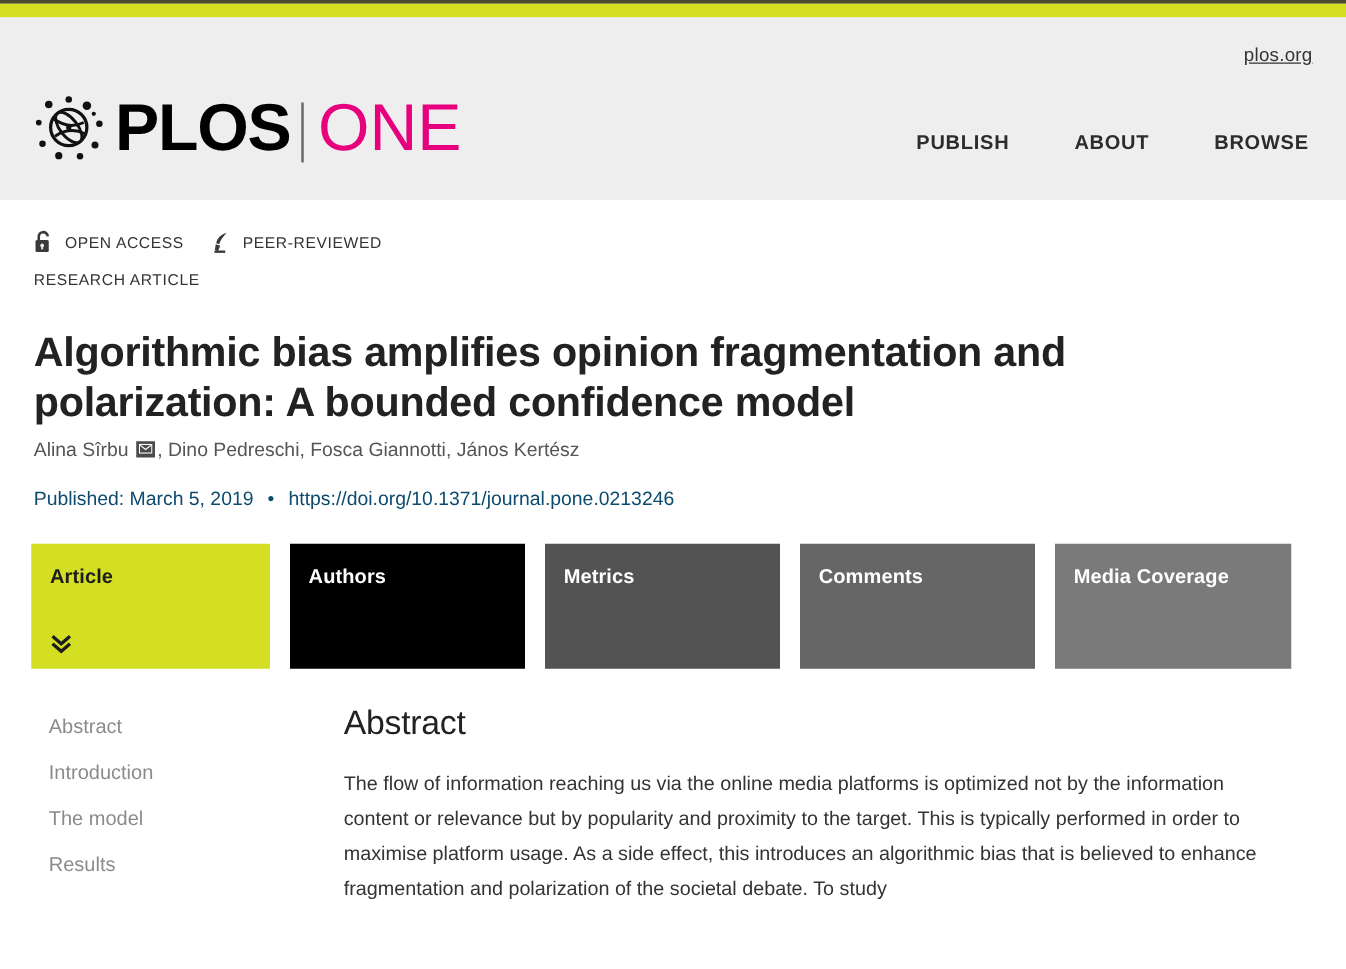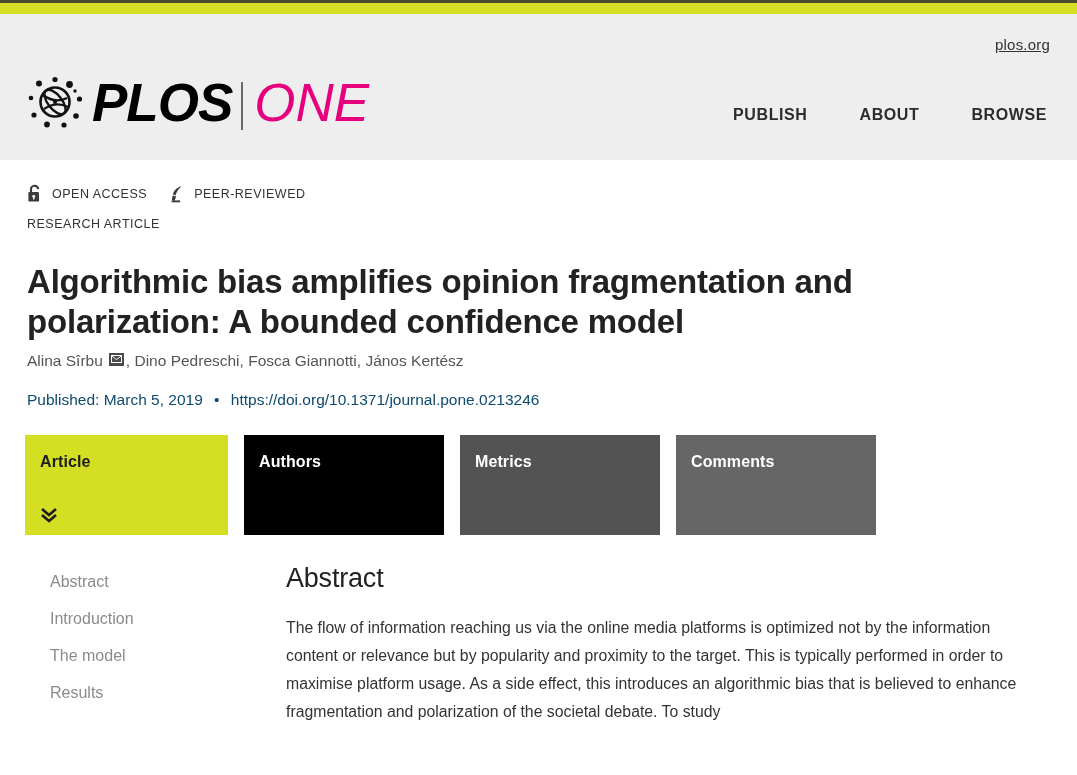--- a/index.html
+++ b/index.html
@@ -40,21 +40,20 @@
     font-size: 15px;
     color: #333333;
     letter-spacing: 0.2px;
   }
   .logo-wrap {
     position: absolute;
     left: 24px;
     top: 57px;
     display: flex;
     align-items: center;
-    font-style: italic;
   }
   .logo-mark {
     width: 62px;
     height: 62px;
     margin-right: 6px;
   }
   .logo-plos {
     font-size: 53px;
     font-weight: bold;
     color: #000000;
@@ -198,21 +197,21 @@
     position: absolute;
     left: 14px;
     bottom: 11px;
     line-height: 0;
   }
 
   
   .content-row {
     display: flex;
     margin-top: 28px;
-    padding-left: 36px;
+    padding-left: 25px;
   }
   .side-nav {
     width: 250px;
     flex: none;
     padding-top: 10px;
   }
   .side-nav-item {
     font-size: 16px;
     color: #8b8b8b;
     margin-bottom: 19px;
@@ -350,20 +349,23 @@
   </div>
   <div class="tab tab-inactive tab-i1">
     <span class="tab-label">Authors</span>
   </div>
   <div class="tab tab-inactive tab-i2">
     <span class="tab-label">Metrics</span>
   </div>
   <div class="tab tab-inactive tab-i3">
     <span class="tab-label">Comments</span>
   </div>
+  <div class="tab tab-inactive tab-i4">
+    <span class="tab-label">Media Coverage</span>
+  </div>
 </div>
 
 <div class="content-row">
 
   <div class="side-nav">
     <div class="side-nav-item">Abstract</div>
     <div class="side-nav-item">Introduction</div>
     <div class="side-nav-item">The model</div>
     <div class="side-nav-item">Results</div>
   </div>

